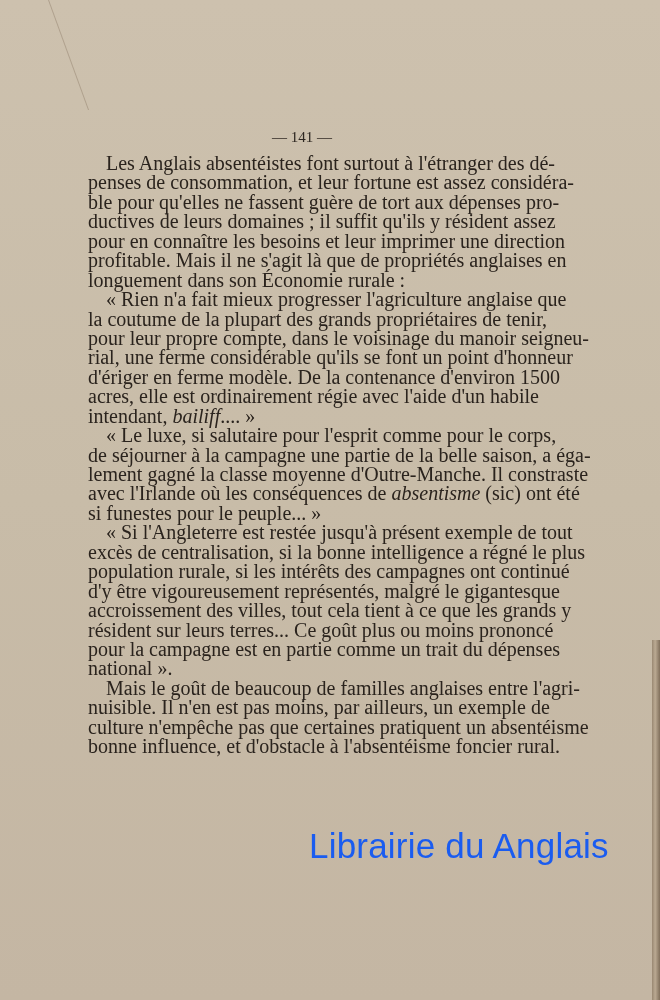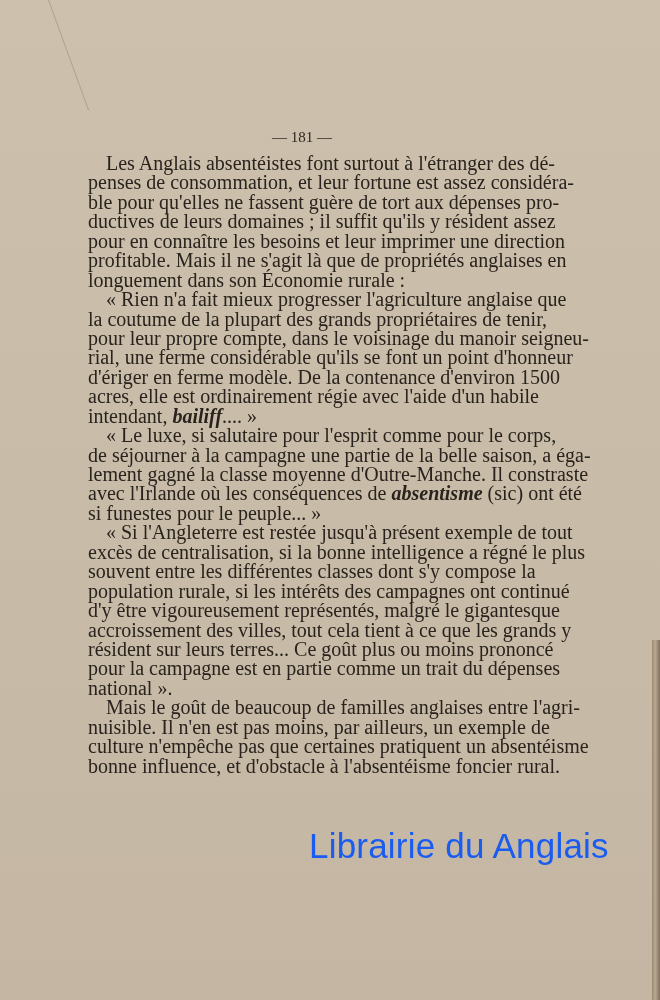--- a/index.html
+++ b/index.html
@@ -35,30 +35,30 @@
       text-align: justify;
     }
     .line { display: block; white-space: nowrap; text-align-last: justify; height: 19.45px; }
     .line.last { text-align-last: left; }
     .indent { padding-left: 18px; }
     .watermark {
       position: absolute; left: 309px; top: 826px;
       font-family: "Liberation Sans", sans-serif;
       font-size: 35px; color: #1a5cf0; letter-spacing: 0.2px;
     }
-    i { font-style: italic; font-weight: bold; }
+    i { font-style: italic; }
   </style>
 </head>
 <body>
 
 <div class="page">
   <div class="crease"></div>
   <div class="right-edge"></div>
 
-  <div class="page-number">— 181 —</div>
+  <div class="page-number">— 141 —</div>
 
   <div class="text">
 
     <span class="line indent">Les Anglais absentéistes font surtout à l'étranger des dé-</span>
     <span class="line">penses de consommation, et leur fortune est assez considéra-</span>
     <span class="line">ble pour qu'elles ne fassent guère de tort aux dépenses pro-</span>
     <span class="line">ductives de leurs domaines ; il suffit qu'ils y résident assez</span>
     <span class="line">pour en connaître les besoins et leur imprimer une direction</span>
     <span class="line">profitable. Mais il ne s'agit là que de propriétés anglaises en</span>
     <span class="line last">longuement dans son Économie rurale :</span>
@@ -72,21 +72,20 @@
     <span class="line last"><span>intendant,</span> <i>bailiff</i><span>.... »</span></span>
 
     <span class="line indent">« Le luxe, si salutaire pour l'esprit comme pour le corps,</span>
     <span class="line">de séjourner à la campagne une partie de la belle saison, a éga-</span>
     <span class="line">lement gagné la classe moyenne d'Outre-Manche. Il constraste</span>
     <span class="line"><span>avec l'Irlande où les conséquences de</span> <i>absentisme</i> <span>(sic) ont été</span></span>
     <span class="line last">si funestes pour le peuple... »</span>
 
     <span class="line indent">« Si l'Angleterre est restée jusqu'à présent exemple de tout</span>
     <span class="line">excès de centralisation, si la bonne intelligence a régné le plus</span>
-    <span class="line">souvent entre les différentes classes dont s'y compose la</span>
     <span class="line">population rurale, si les intérêts des campagnes ont continué</span>
     <span class="line">d'y être vigoureusement représentés, malgré le gigantesque</span>
     <span class="line">accroissement des villes, tout cela tient à ce que les grands y</span>
     <span class="line">résident sur leurs terres... Ce goût plus ou moins prononcé</span>
     <span class="line">pour la campagne est en partie comme un trait du dépenses</span>
     <span class="line last">national ».</span>
 
     <span class="line indent">Mais le goût de beaucoup de familles anglaises entre l'agri-</span>
     <span class="line">nuisible. Il n'en est pas moins, par ailleurs, un exemple de</span>
     <span class="line">culture n'empêche pas que certaines pratiquent un absentéisme</span>

